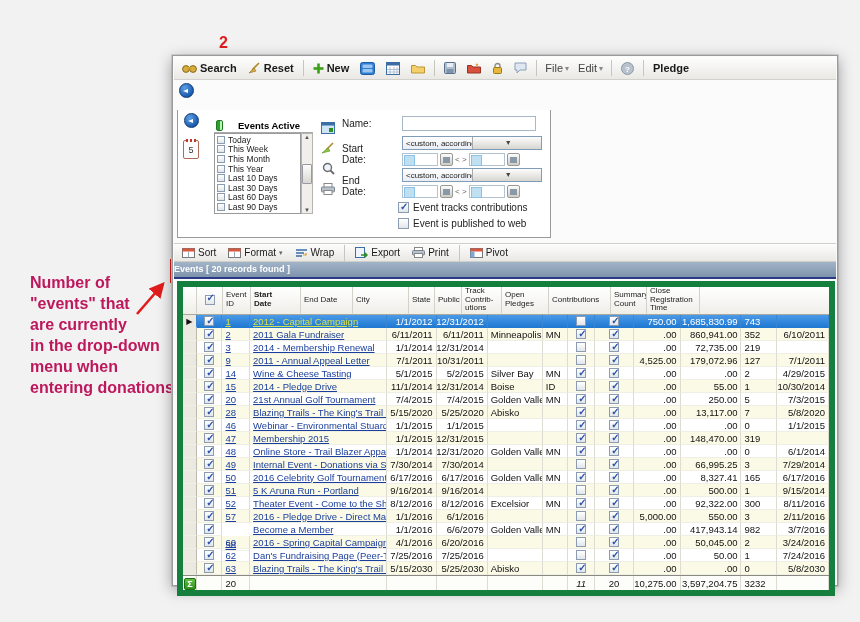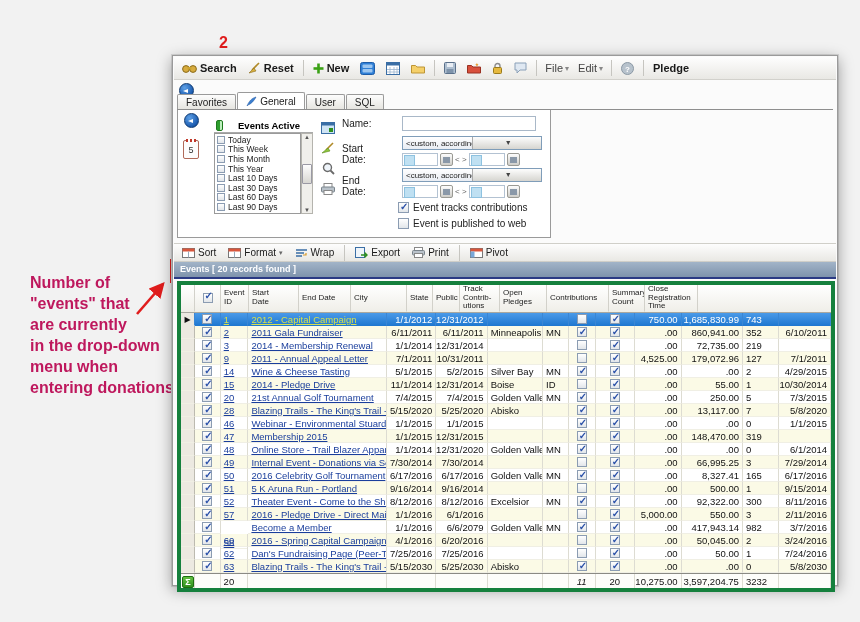--- a/index.html
+++ b/index.html
@@ -89,24 +89,24 @@
   .cb.sm { width:8px; height:8px; }
 
   
   .toolbar2 { position:absolute; left:1px; top:187px; right:1px; height:19px;
               background:linear-gradient(#fdfdfd,#e9e8e4); border-top:1px solid #d0cfc9; border-bottom:1px solid #cfcec8;
               display:flex; align-items:center; padding:0 4px; gap:4px; font-size:10px; color:#1a1a1a; }
 
   
   .recbar { position:absolute; left:1px; top:206px; right:1px; height:17px;
             background:linear-gradient(#a2b4c8,#7e93ac); border-bottom:2px solid #2a3a84;
-            color:#fff; font-size:9px; font-weight:bold; line-height:15px; padding-left:6px; }
+            color:#fff; font-size:9px; font-weight:bold; line-height:15px; }
 
   
-  .grid { position:absolute; left:4px; top:225px; width:658px; background:#fff; border:4px solid #15803d; font-size:10px; }
+  .grid { position:absolute; left:4px; top:225px; width:658px; background:#fff; border:6px solid #15803d; font-size:10px; }
   .ghead { display:flex; height:28px; background:linear-gradient(#ffffff,#efeee8); border-bottom:1px solid #a8a7a0; }
   .ghead .gc { font-size:8px; line-height:8.6px; color:#222; white-space:pre-line; display:flex; align-items:center; padding:0 3px; border-right:1px solid #d2d1ca; overflow:hidden; }
   .grow { display:flex; height:13px; background:#fff; }
   .grow.alt { background:#fbfae6; }
   .grow.sel { background:linear-gradient(#4a9ae8,#1e77d0); color:#fff; }
   .gc { height:100%; border-right:1px solid #dddcd2; border-bottom:1px solid #f0efe4; padding:0 3px; white-space:nowrap; overflow:hidden;
         display:flex; align-items:center; font-size:9.5px; color:#111; }
   .grow.sel .gc { color:#fff; border-bottom-color:transparent; border-right-color:#3a86d4; }
   .gc.r { justify-content:flex-end; } .gc.c { justify-content:center; }
   .gc a { color:#1a3e9c; text-decoration:underline; cursor:pointer; }
@@ -228,37 +228,20 @@
             <circle cx="6.5" cy="6.5" r="6" fill="#b7c2cc" stroke="#8a98a4"></circle>
             <text x="6.5" y="9.5" font-size="8" font-weight="bold" fill="#fff" text-anchor="middle">?</text>
           </svg></span>
       </span>
     <span class="sep"></span>
     <span class="tb-title">Pledge</span>
   </div>
 
   <div class="navball nb-main"></div>
 
-  <div class="tabs">
-    <div class="tab">
-        <span>Favorites</span>
-      </div>
-    <div class="tab active">
-      <span class="ticon"><svg width="11" height="11">
-            <path d="M1,10 C3,5 6,2 10,1 C8,5 5,8 2,9 Z" fill="#3a7fd0" stroke="#2a5fa8" stroke-width="0.6"></path>
-          </svg></span>
-      <span>General</span>
-    </div>
-    <div class="tab">
-        <span>User</span>
-      </div>
-    <div class="tab">
-        <span>SQL</span>
-      </div>
-  </div>
 
   <div class="panel">
     <div class="navball nb-panel"></div>
     <div class="clipicon">5</div>
 
     <div class="listbox">
       <div class="listhead">
         <span class="greenpill"></span>
         <b>Events Active</b>
       </div>
@@ -419,21 +402,21 @@
   </div>
 
   <div class="recbar">Events [ 20 records found ]</div>
 
   <div class="grid" id="grid">
       <div class="ghead">
         <div class="gc l" style="width: 14px;"></div>
         <div class="gc c" style="width: 26px;"><span class="cb on" style="width: 10px; height: 10px;"></span></div>
         <div class="gc l" style="width: 28px;">Event
 ID</div>
-        <div class="gc l" style="width: 50px;">Start
+        <div class="gc l" style="width: 50px; font-weight: bold;">Start
 Date</div>
         <div class="gc l" style="width: 52px;">End Date</div>
         <div class="gc l" style="width: 56px;">City</div>
         <div class="gc l" style="width: 26px;">State</div>
         <div class="gc l" style="width: 27px;">Public</div>
         <div class="gc l" style="width: 40px;">Track
 Contrib-
 utions</div>
         <div class="gc l" style="width: 47px;">Open
 Pledges</div>

